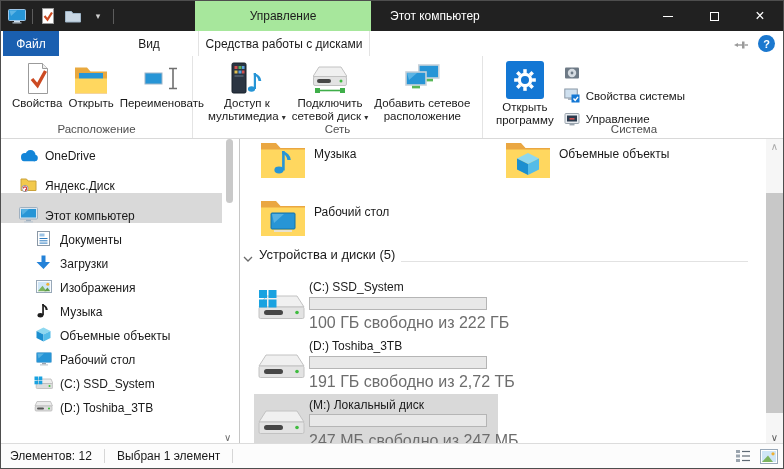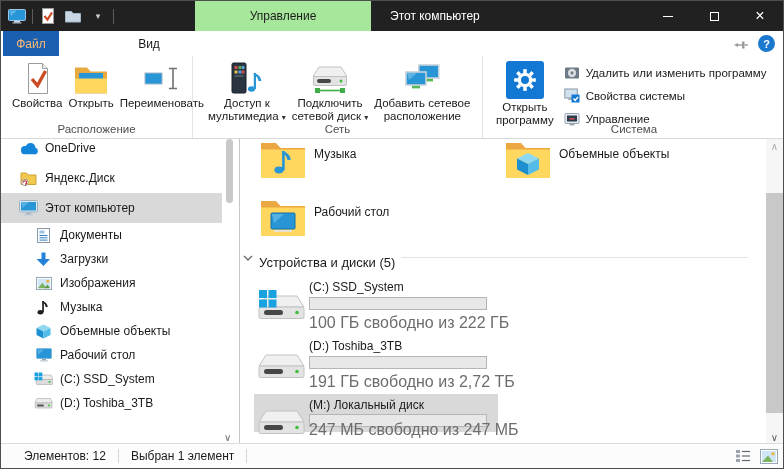--- a/index.html
+++ b/index.html
@@ -18,21 +18,21 @@
   .wtitle{position:absolute;left:389px;top:0;height:30px;display:flex;align-items:center;color:#fff}
   .win-controls{position:absolute;right:0;top:0;height:30px;display:flex}
   .wbtn{width:46px;height:30px;display:flex;align-items:center;justify-content:center;color:#fff}
   .min-glyph{width:10px;height:1px;background:#fff}
   .max-glyph{width:9px;height:9px;border:1px solid #fff}
   .close-glyph{font-size:16px;line-height:1}
 
   
   .tabrow{position:absolute;left:0;top:30px;right:0;height:25px;background:#fff}
   .tab{position:absolute;top:0;height:25px;display:flex;align-items:center;justify-content:center;color:#1a1a1a}
-  .tab-file{left:2px;width:56px;background:#1a5fb0;color:#fdba74}
+  .tab-file{left:2px;width:56px;background:#1a5fb0;color:#ffffff}
   .tab-computer{left:58px;width:64px}
   .tab-view{left:122px;width:52px}
   .tab-tools{left:197px;width:172px;border-left:1px solid #e3e3e3;border-right:1px solid #e3e3e3}
   .pinbtn{position:absolute;right:33px;top:8px;width:16px;height:10px}
   .helpbtn{position:absolute;right:8px;top:4px;width:17px;height:17px;border-radius:50%;background:#1b78cf;
     color:#fff;font-weight:bold;font-size:11px;display:flex;align-items:center;justify-content:center}
 
   
   .ribbon{position:absolute;left:0;top:55px;right:0;height:83px;background:#fff;border-bottom:1px solid #d9d9d9}
   .rgroup{position:absolute;top:0;height:82px}
@@ -49,55 +49,55 @@
   .ddr{font-size:8px;color:#333}
   .smalls{display:flex;flex-direction:column;gap:1px;padding-top:3px;margin-left:4px}
   .sbtn{display:flex;align-items:center;gap:5px;height:22px;padding:0 3px;font-size:11.5px;white-space:nowrap}
   .sicon16{width:17px;height:17px;display:flex;align-items:center;justify-content:center;flex:none}
   .settings-sq{width:38px;height:38px;border-radius:3px;background:#1377d4;display:flex;align-items:center;justify-content:center}
 
   
   .main{position:absolute;left:0;top:138px;right:0;height:306px;background:#fff}
   .sidebar{position:absolute;left:0;top:0;width:221px;height:306px;overflow:hidden}
   .sideitems{position:absolute;left:0;top:-6px;right:0}
-  .item{display:flex;align-items:center;gap:7px;white-space:nowrap}
+  .item{display:flex;align-items:flex-end;gap:7px;white-space:nowrap}
   .lv0{height:30px;padding-left:18px}
   .lv1{height:24px;padding-left:33px}
   .item.selected{background:#d9d9d9}
   .sic{width:19px;height:17px;display:flex;align-items:center;justify-content:center;flex:none}
   .navsb{position:absolute;left:221px;top:0;width:17px;height:306px}
   .navsb .thumb{position:absolute;left:4px;top:0;width:7px;height:64px;border-radius:4px;background:#c9c9c9}
   .navsb .down{position:absolute;left:2px;bottom:2px;color:#6d6d6d;font-size:10px}
 
   .content{position:absolute;left:238px;top:0;right:17px;height:306px;border-left:1px solid #c6c6c6;background:#fff}
   .tile{position:absolute;width:240px;height:52px}
   .ficon{position:absolute;left:6px;top:1px;width:46px;height:40px}
   .fname{position:absolute;left:60px;top:8px}
-  .header{position:absolute;left:3px;top:116px;right:18px;display:flex;align-items:flex-start;gap:6px;font-size:13px}
+  .header{position:absolute;left:3px;top:108px;right:18px;display:flex;align-items:flex-end;gap:6px;font-size:13px}
   .hline{flex:1;border-top:1px solid #e2e2e2;margin-top:2px}
   .dtile{position:absolute;left:14px;width:244px;height:56px}
   .d-c{top:137px}.d-d{top:196px}
-  .d-m{top:255px;height:38px;background:#d9d9d9}
+  .d-m{top:255px;height:50px;background:#d9d9d9}
   .dicon{position:absolute;left:4px;top:13px}
   .d-m .dicon{top:10px}
   .dname{position:absolute;left:55px;top:4px}
   .dbar{position:absolute;left:55px;top:21px;width:178px;height:13px;border:1px solid #b5b5b5;background:#e8e8e8}
   .dfree{position:absolute;left:55px;top:38px;color:#6d6d6d;font-size:16px;white-space:nowrap}
-  .d-m .dbar{top:20px}.d-m .dfree{top:27px}
+  .d-m .dbar{top:20px}.d-m .dfree{top:38px}
   .dfill{height:100%}
 
   .vsb{position:absolute;right:0;top:0;width:17px;height:306px;background:#f6f6f6}
   .vsb .up{position:absolute;top:2px;left:0;width:17px;text-align:center;color:#a8a8a8;font-size:10px}
   .vsb .vthumb{position:absolute;left:0;top:54px;width:17px;height:220px;background:#c8c8c8}
   .vsb .down{position:absolute;bottom:2px;left:0;width:17px;text-align:center;color:#5c5c5c;font-size:10px}
 
   
   .statusbar{position:absolute;left:0;bottom:0;right:0;height:25px;background:#fcfcfc;border-top:1px solid #dcdcdc;
     display:flex;align-items:center}
-  .statusbar .txt{padding-left:23px;white-space:nowrap}
+  .statusbar .txt{padding-left:9px;white-space:nowrap}
   .statusbar .sdiv{width:1px;height:14px;background:#d6d6d6;margin-left:12px}
   .statusbar .txt2{padding-left:12px;white-space:nowrap}
   .viewbtns{position:absolute;right:3px;top:2px;display:flex;gap:3px}
   .vbtn{width:23px;height:20px;display:flex;align-items:center;justify-content:center}
 </style>
 </head>
 <body>
 
 <div class="window">
 
@@ -139,20 +139,21 @@
         </div>
       <div class="wbtn">
           <span class="close-glyph">×</span>
         </div>
     </div>
   </div>
 
   <div class="tabrow">
     <div class="tab tab-file">Файл</div>
     <div class="tab tab-view">Вид</div>
+    <div class="tab tab-tools">Средства работы с дисками</div>
     <div class="pinbtn">
       <svg width="15" height="10">
           <polygon points="0,5 4,3 4,7" fill="#9a9a9a"></polygon>
           <rect x="4" y="4.3" width="4" height="1.4" fill="#9a9a9a"></rect>
           <rect x="8" y="1.5" width="2.5" height="7" fill="#9a9a9a"></rect>
           <rect x="10.5" y="4.3" width="3.5" height="1.4" fill="#9a9a9a"></rect>
         </svg>
     </div>
     <div class="helpbtn">
         <span>?</span>
@@ -276,21 +277,20 @@
         </div>
         <div class="smalls">
           <div class="sbtn">
             <span class="sicon16">
               <svg width="16" height="16">
                   <rect x="1" y="2.5" width="14" height="11" rx="1" fill="#6e7a86"></rect>
                   <circle cx="8" cy="8" r="4.2" fill="#d5dbe1"></circle>
                   <circle cx="8" cy="8" r="1.4" fill="#6e7a86"></circle>
                 </svg>
             </span>
-            <span>Удалить или изменить программу</span>
           </div>
           <div class="sbtn">
             <span class="sicon16">
               <svg width="16" height="16">
                   <rect x="0.8" y="1" width="12.5" height="9" fill="#cfe0ef" stroke="#8a98a6"></rect>
                   <rect x="4" y="10.5" width="6" height="1.2" fill="#8a98a6"></rect>
                   <rect x="7.5" y="6.5" width="8" height="8" fill="#1377d4"></rect>
                   <path d="M9.5 10.5 l1.7 2 L14 8.8" stroke="#fff" stroke-width="1.4" fill="none"></path>
                 </svg>
             </span>

